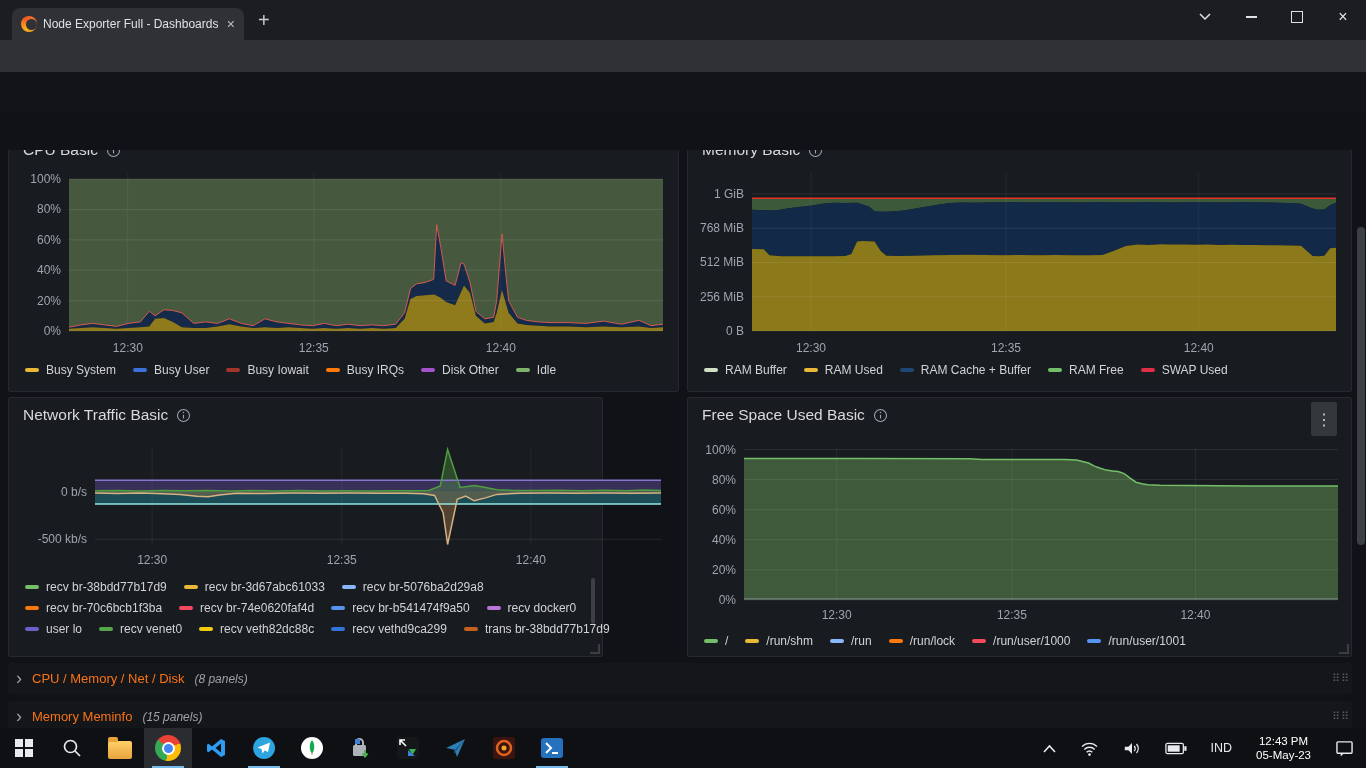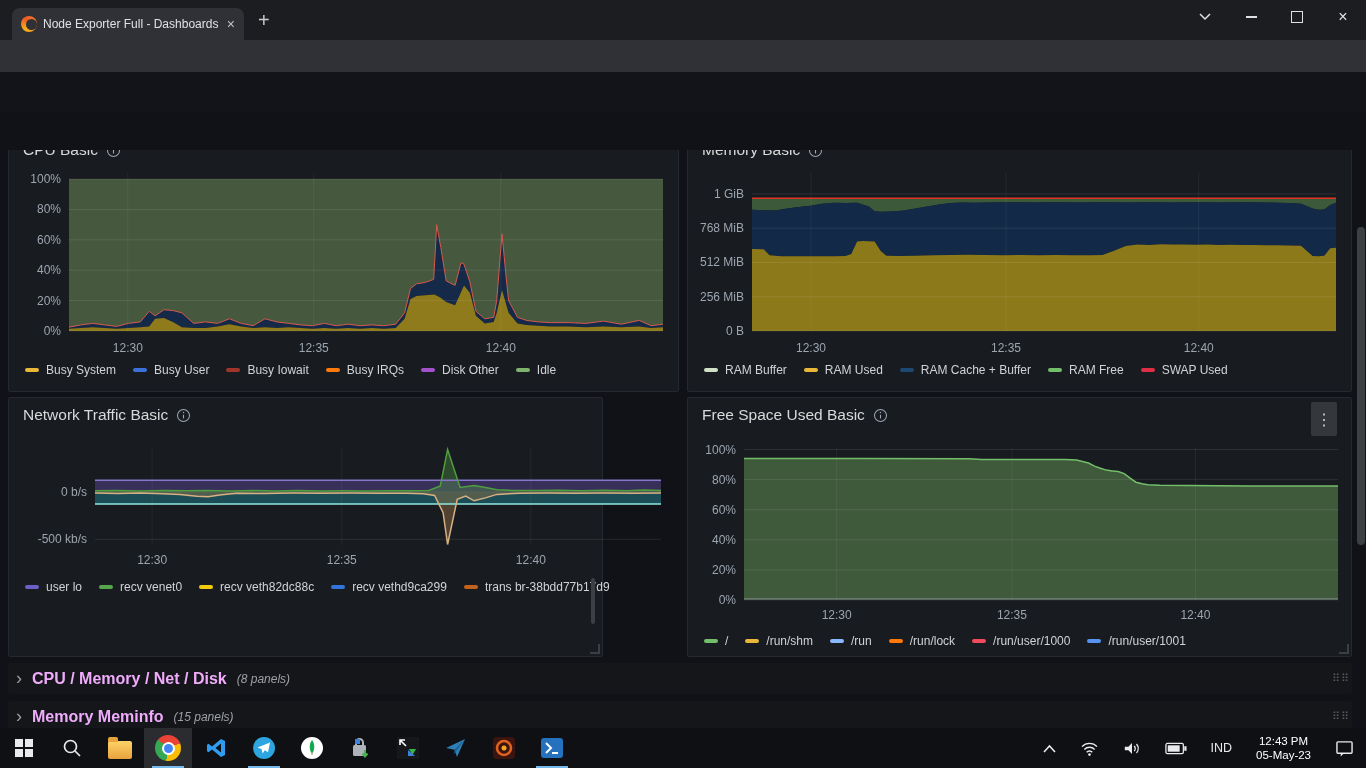--- a/index.html
+++ b/index.html
@@ -39,21 +39,21 @@
   .time-label{font-size:13.5px;color:#c7d0d9;}
   
   .dashboard{position:absolute;top:150px;left:0;width:1366px;height:578px;overflow:hidden;background:#111217;}
   .panel{position:absolute;background:#181b1f;border:1px solid #25282e;border-radius:2px;box-sizing:border-box;}
   .panel-title{font-size:15.5px;font-weight:500;color:#d8d9da;display:flex;align-items:center;gap:8px;}
   .legend-row{display:flex;align-items:center;gap:17px;height:21px;padding-left:14px;}
   .legend-item{display:flex;align-items:center;gap:7px;font-size:12px;color:#d0d3d7;white-space:nowrap;}
   .swatch{width:14px;height:4px;border-radius:2px;display:inline-block;}
   .rowhdr{position:absolute;left:8px;right:14px;height:31px;display:flex;align-items:center;gap:10px;background:#141619;border-radius:2px;}
   .rowhdr .chev{color:#9d9fa5;font-size:18px;margin-left:8px;}
-  .rowhdr .rtitle{font-size:16px;font-weight:700;color:#f0abfc;}
+  .rowhdr .rtitle{font-size:13px;font-weight:400;color:#f97316;}
   .rowhdr .rcount{font-size:12px;font-style:italic;color:#9da0a6;}
   .draghandle{margin-left:auto;margin-right:6px;color:#585b60;letter-spacing:1px;font-size:11px;line-height:5px;width:14px;}
   .kebab{position:absolute;top:4px;right:14px;width:26px;height:34px;background:#34373c;border-radius:2px;
     display:flex;align-items:center;justify-content:center;color:#c9ccd1;}
   .scrollthumb{position:absolute;background:#3c3f44;border-radius:4px;}
   .resize-corner{position:absolute;right:2px;bottom:2px;width:8px;height:8px;
     border-right:2px solid #4a4d52;border-bottom:2px solid #4a4d52;transform:rotate(0deg);opacity:.7;}
   
   .taskbar{position:absolute;top:728px;left:0;width:1366px;height:40px;background:#0e1013;display:flex;align-items:center;}
   .tb-cell{width:48px;height:40px;display:flex;align-items:center;justify-content:center;position:relative;}
@@ -425,20 +425,52 @@
           <line x1="519.8199999999999" x2="519.8199999999999" y1="4" y2="101" stroke="rgba(255,255,255,0.06)"></line>
           <text x="519.8199999999999" y="120" text-anchor="middle" fill="#9da5b0" font-size="12">12:40</text>
           <line x1="84" x2="650" y1="36.14313725490196" y2="36.14313725490196" stroke="#8777cc" stroke-width="1.5"></line>
           <line x1="84" x2="650" y1="59.91764705882353" y2="59.91764705882353" stroke="#8fe8e0" stroke-width="1.5"></line>
           <polyline points="84.0,46.8 106.6,46.4 129.3,47.0 151.9,46.4 174.6,46.8 197.2,46.6 219.8,47.0 242.5,46.6 265.1,46.9 287.8,46.6 310.4,46.9 333.0,46.7 355.7,46.9 378.3,46.7 401.0,46.8 417.9,46.4 429.3,42.0 436.6,5.4 449.1,43.5 463.2,41.6 474.5,43.5 485.9,45.7 502.8,46.4 525.5,46.6 548.1,46.2 570.8,46.7 593.4,46.2 616.0,46.7 633.0,46.0 650.0,46.6" fill="none" stroke="#4f9e3f" stroke-width="1.5"></polyline>
           <polyline points="84.0,49.1 106.6,49.6 129.3,48.9 151.9,49.8 168.9,50.6 185.9,52.3 197.2,52.7 208.5,51.0 225.5,49.3 253.8,49.5 282.1,49.1 310.4,49.3 338.7,49.0 367.0,49.2 395.3,49.3 412.3,49.8 423.6,51.5 432.1,68.7 436.6,100.5 446.2,55.4 454.7,52.0 463.2,56.8 474.5,53.9 485.9,50.4 508.5,49.3 536.8,49.0 565.1,49.3 593.4,49.0 621.7,49.3 650.0,49.0" fill="none" stroke="#d6b183" stroke-width="1.5"></polyline>
         </svg>
       <div style="position:absolute;left:2px;top:178px;">
           <div class="legend-row">
             <span class="legend-item">
+              <span class="swatch" style="background: rgb(115, 191, 105);"></span>
+              <span>recv br-38bdd77b17d9</span>
+            </span>
+            <span class="legend-item">
+              <span class="swatch" style="background: rgb(234, 184, 57);"></span>
+              <span>recv br-3d67abc61033</span>
+            </span>
+            <span class="legend-item">
+              <span class="swatch" style="background: rgb(138, 184, 255);"></span>
+              <span>recv br-5076ba2d29a8</span>
+            </span>
+          </div>
+          <div class="legend-row">
+            <span class="legend-item">
+              <span class="swatch" style="background: rgb(255, 120, 10);"></span>
+              <span>recv br-70c6bcb1f3ba</span>
+            </span>
+            <span class="legend-item">
+              <span class="swatch" style="background: rgb(242, 73, 92);"></span>
+              <span>recv br-74e0620faf4d</span>
+            </span>
+            <span class="legend-item">
+              <span class="swatch" style="background: rgb(87, 148, 242);"></span>
+              <span>recv br-b541474f9a50</span>
+            </span>
+            <span class="legend-item">
+              <span class="swatch" style="background: rgb(184, 119, 217);"></span>
+              <span>recv docker0</span>
+            </span>
+          </div>
+          <div class="legend-row">
+            <span class="legend-item">
               <span class="swatch" style="background: rgb(108, 95, 199);"></span>
               <span>user lo</span>
             </span>
             <span class="legend-item">
               <span class="swatch" style="background: rgb(86, 166, 75);"></span>
               <span>recv venet0</span>
             </span>
             <span class="legend-item">
               <span class="swatch" style="background: rgb(242, 204, 12);"></span>
               <span>recv veth82dc88c</span>

